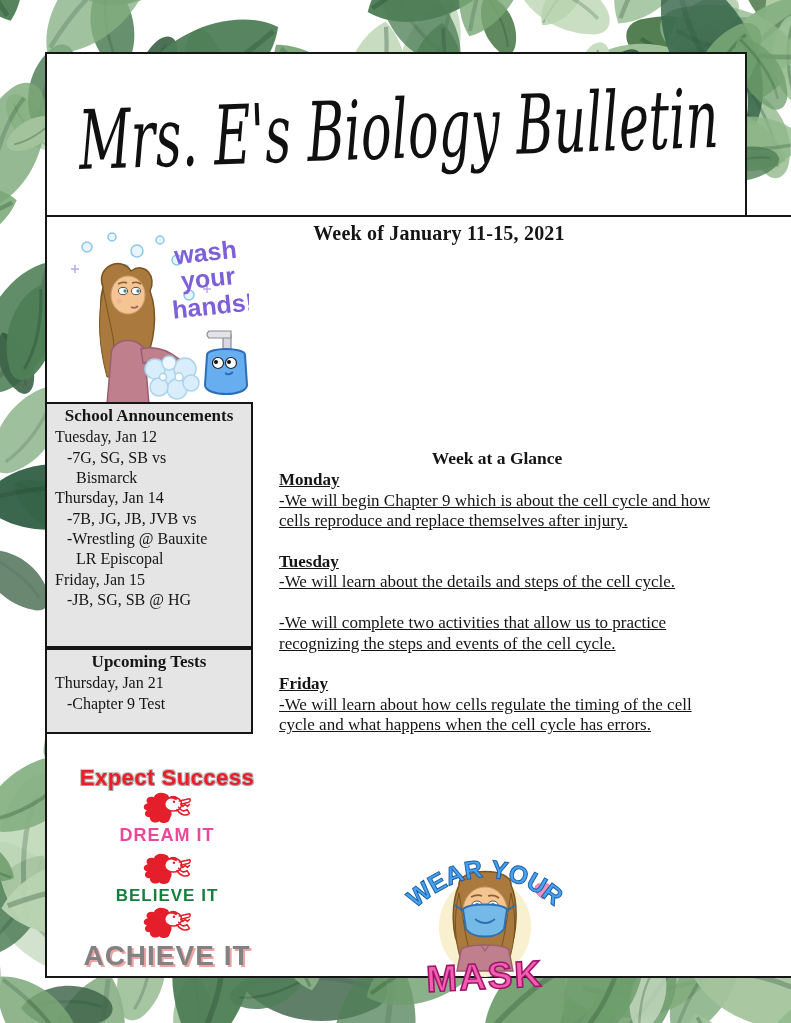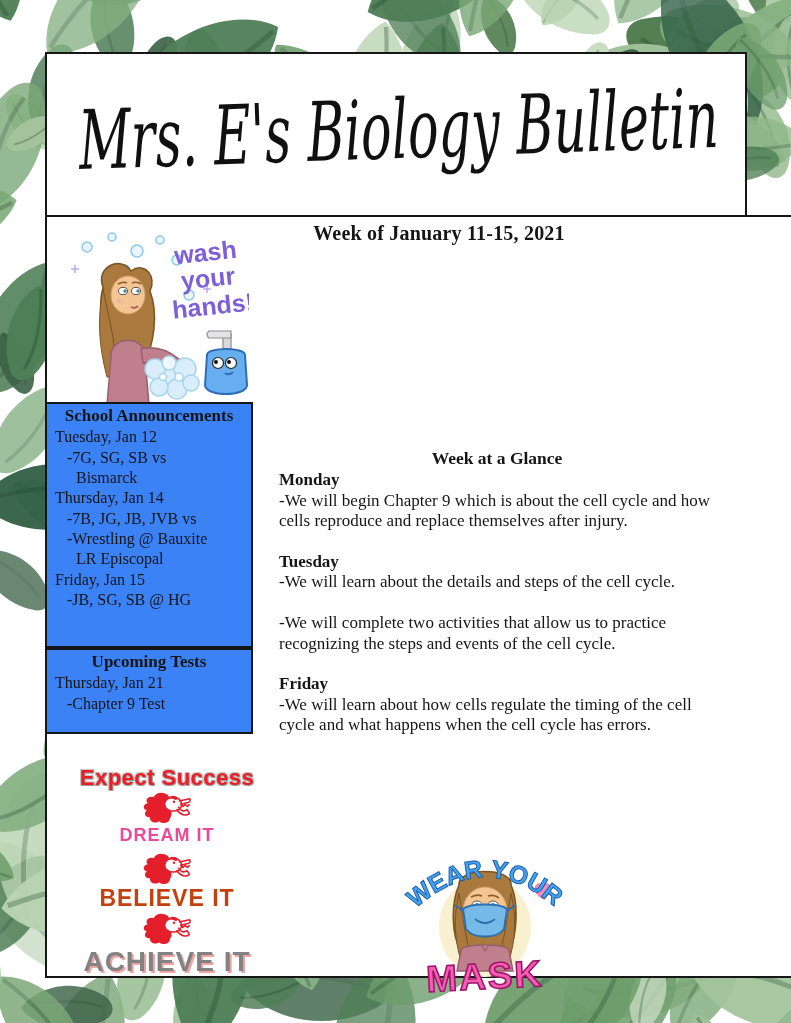--- a/index.html
+++ b/index.html
@@ -15,43 +15,43 @@
            background:#fff;border:2px solid #161616;box-sizing:border-box;z-index:2;}
 
   .date-heading{position:absolute;left:0;top:5px;width:100%;margin:0;text-align:center;
                 font-size:20px;font-weight:bold;letter-spacing:.2px;}
 
   .wash-svg{position:absolute;left:10px;top:10px;}
 
   .intro{position:absolute;left:232px;top:47px;width:430px;font-size:17px;line-height:1.22;}
   .intro p{margin:0 0 21px 0;white-space:pre-wrap;}
 
-  .side-box{position:absolute;left:-2px;width:208px;background:#3b82f6;
+  .side-box{position:absolute;left:-2px;width:208px;background:#e5e5e5;
             border:2px solid #161616;box-sizing:border-box;padding:2px 6px 6px 6px;}
   .announce-box{top:185px;min-height:246px;}
   .tests-box{top:431px;min-height:86px;}
   .side-box h2{margin:0 0 1px 0;text-align:center;font-size:17px;line-height:1.2;}
   .side-line{font-size:16px;line-height:1.27;}
   .ind0{padding-left:2px;}
   .ind1{padding-left:14px;}
   .ind2{padding-left:23px;}
 
   .glance{position:absolute;left:232px;top:231px;width:436px;font-size:17px;line-height:1.21;}
   .glance h2{margin:0 0 1px 0;text-align:center;font-size:17.5px;}
-  .day-block{margin-bottom:20px;}
+  .day-block{margin-bottom:20px;text-decoration:underline;}
   .day-title{font-weight:bold;}
   .day-text{margin:0;}
 
   .motivation{position:absolute;left:15px;top:550px;width:210px;text-align:center;
               font-family:"Liberation Sans", sans-serif;font-weight:bold;line-height:1;}
   .expect{font-size:22px;letter-spacing:.5px;color:#ee1c25;
           text-shadow:1px 1px 0 #9a9a9a,-1px -1px 0 #c9c9c9,1px -1px 0 #bbb,-1px 1px 0 #bbb;margin:0 0 2px 0;}
   .lion{display:block;margin:0 auto;width:56px;height:34px;}
   .dream{font-size:18px;letter-spacing:1px;color:#ec4899;margin:1px 0 8px 0;}
-  .believe{font-size:23px;letter-spacing:1px;color:#c2410c;margin:1px 0 2px 0;}
+  .believe{font-size:17px;letter-spacing:1px;color:#15803d;margin:1px 0 2px 0;}
   .achieve{font-size:28px;letter-spacing:1px;color:#828282;margin:2px 0 0 0;
            text-shadow:2px 2px 0 #f0a3a3;}
 
   .mask-svg{position:absolute;left:350px;top:626px;}
 </style>
 </head>
 <body>
 
 <div class="page">
 

